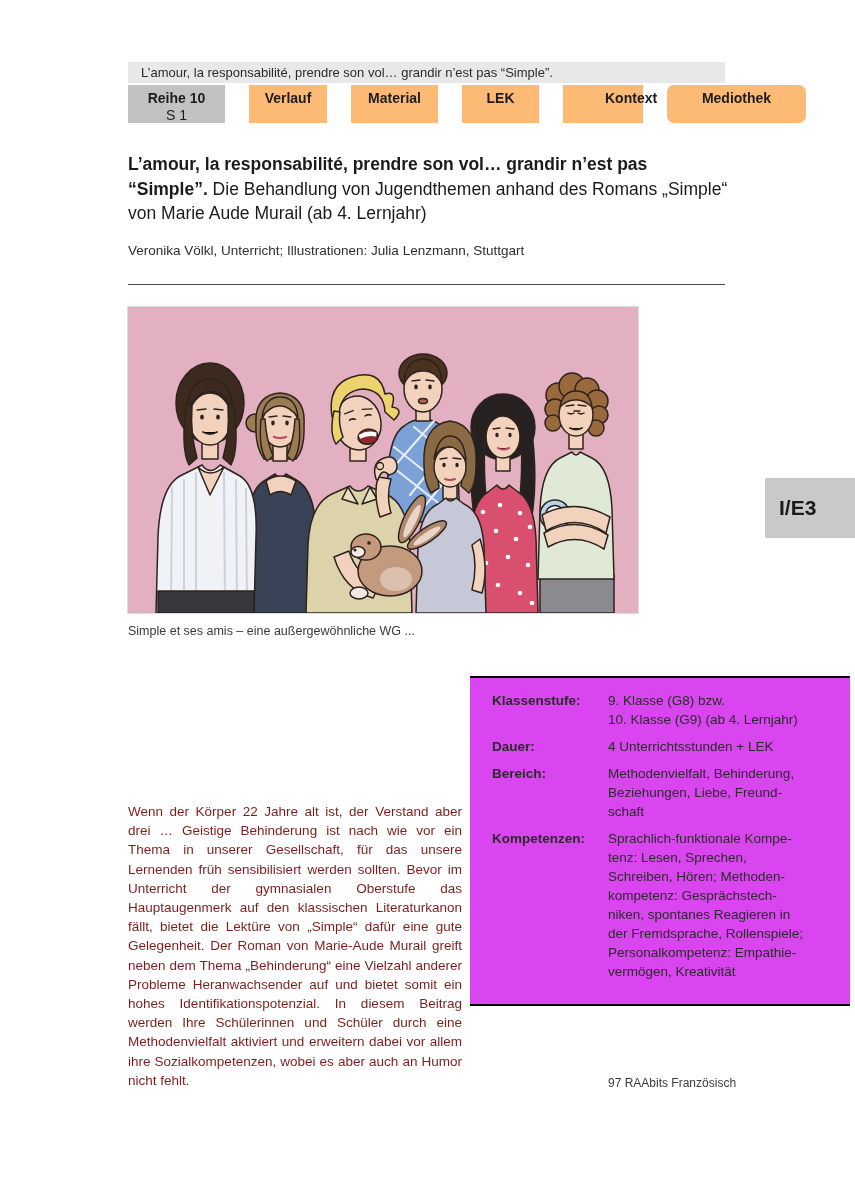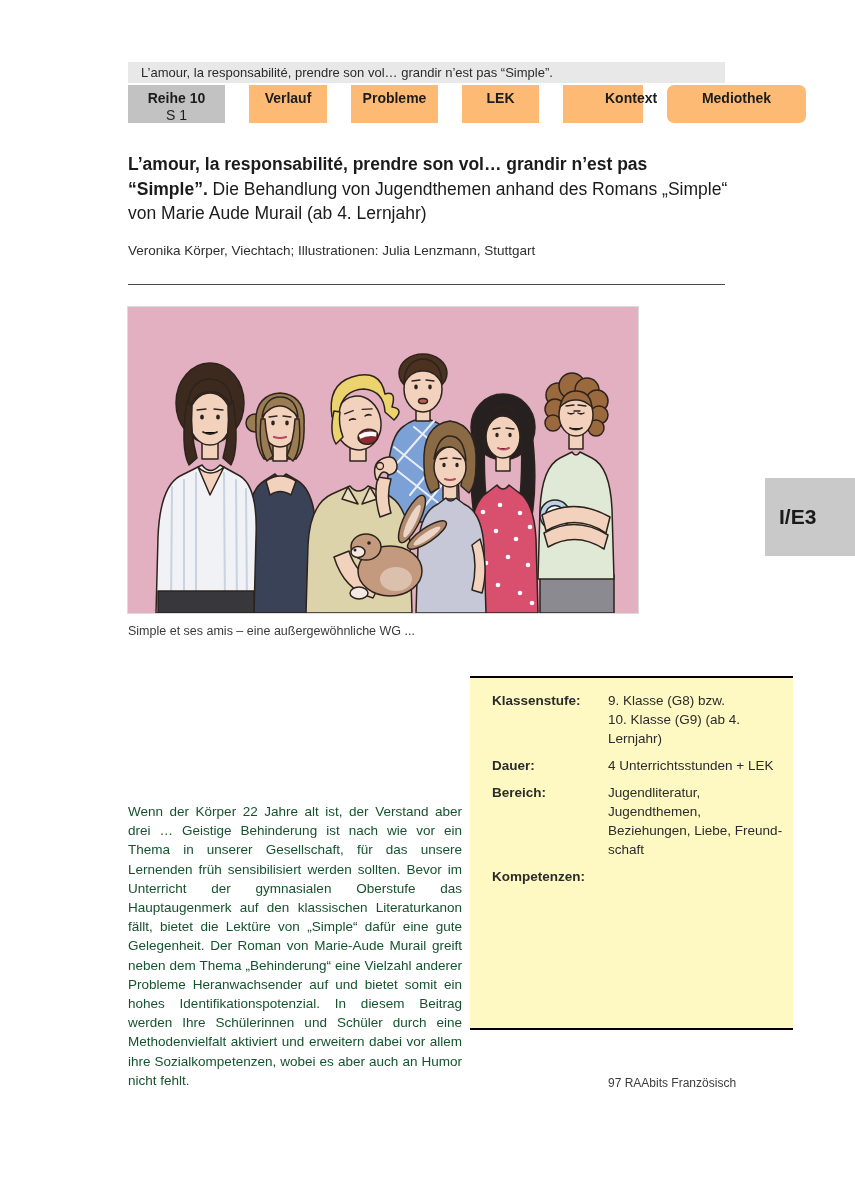--- a/index.html
+++ b/index.html
@@ -52,43 +52,43 @@
     position: absolute; left: 128px; top: 307px; width: 510px; height: 306px;
     outline: 1px solid #dcdcdc;
   }
   .figure svg { display: block; width: 510px; height: 306px; }
   .caption {
     position: absolute; left: 128px; top: 624px;
     font-size: 12.5px; color: #3a3a3a;
   }
   
   .side-tab {
-    position: absolute; left: 765px; top: 478px; width: 90px; height: 78px;
+    position: absolute; left: 765px; top: 478px; width: 90px; height: 60px;
     background: #c9c9c9;
     display: flex; align-items: center;
     padding-left: 14px;
     font-size: 21px; font-weight: bold; color: #1a1a1a;
   }
   
   .infobox {
-    position: absolute; left: 470px; top: 676px; width: 323px;
-    background: #fef9c3;
+    position: absolute; left: 470px; top: 676px; width: 380px;
+    background: #d946ef;
     border-top: 2px solid #000; border-bottom: 2px solid #000;
     padding: 13px 8px 14px 0;
     font-size: 13.5px; line-height: 19px; color: #2b2b2b;
   }
   .info-row { display: flex; margin-bottom: 8px; }
-  .info-row:last-child { margin-bottom: 9px; flex-direction: column; }
+  .info-row:last-child { margin-bottom: 9px; }
   .info-label { width: 138px; flex: 0 0 138px; padding-left: 22px; font-weight: bold; }
   .info-value { white-space: pre-line; }
   
   .bodytext {
     position: absolute; left: 128px; top: 802px; width: 334px;
     font-size: 13.5px; line-height: 19.2px; text-align: justify;
-    color: #14532d;
+    color: #7f1d1d;
   }
   .footer {
     position: absolute; left: 608px; top: 1076px;
     font-size: 12px; color: #3c3c3c;
   }
 </style>
 </head>
 <body>
 
 <div class="page">
@@ -97,36 +97,36 @@
 
   <div class="tabs">
     <div class="tab active w0">
       <div>Reihe 10</div>
       <div class="sub">S 1</div>
     </div>
     <div class="tab w1">
         <div>Verlauf</div>
       </div>
     <div class="tab w2">
-        <div>Probleme</div>
+        <div>Material</div>
       </div>
     <div class="tab w3">
         <div>LEK</div>
       </div>
     <div class="tab w4">
         <div>Kontext</div>
       </div>
     <div class="tab w5">
         <div>Mediothek</div>
       </div>
   </div>
 
   <div class="title"><span class="bold">L’amour, la responsabilité, prendre son vol… grandir n’est pas “Simple”.</span><span> Die Behandlung von Jugendthemen anhand des Romans „Simple“ von Marie Aude Murail (ab 4. Lernjahr)</span></div>
 
-  <div class="author">Veronika Körper, Viechtach; Illustrationen: Julia Lenzmann, Stuttgart</div>
+  <div class="author">Veronika Völkl, Unterricht; Illustrationen: Julia Lenzmann, Stuttgart</div>
 
   <div class="rule"></div>
 
   <div class="figure">
     <svg viewBox="0 0 510 306" xmlns="http://www.w3.org/2000/svg">
       <rect width="510" height="306" fill="#e2b0c1"></rect>
       <g stroke="#2d231d" stroke-width="1.5" stroke-linejoin="round" stroke-linecap="round">
 
         <g>
           <path d="M258 215 L260 165 Q262 128 276 119 Q285 112 295 112 Q305 112 314 119 Q328 128 330 165 L332 215 Z" fill="#7ba1d6"></path>
@@ -289,26 +289,34 @@
       <div class="info-label">Klassenstufe:</div>
       <div class="info-value">9. Klasse (G8) bzw.
 10. Klasse (G9) (ab 4. Lernjahr)</div>
     </div>
     <div class="info-row">
       <div class="info-label">Dauer:</div>
       <div class="info-value">4 Unterrichtsstunden + LEK</div>
     </div>
     <div class="info-row">
       <div class="info-label">Bereich:</div>
-      <div class="info-value">Jugendliteratur, Jugendthemen,
+      <div class="info-value">Methodenvielfalt, Behinderung,
 Beziehungen, Liebe, Freund-
 schaft</div>
     </div>
     <div class="info-row">
       <div class="info-label">Kompetenzen:</div>
+      <div class="info-value">Sprachlich-funktionale Kompe-
+tenz: Lesen, Sprechen,
+Schreiben, Hören; Methoden-
+kompetenz: Gesprächstech-
+niken, spontanes Reagieren in
+der Fremdsprache, Rollenspiele;
+Personalkompetenz: Empathie-
+vermögen, Kreativität</div>
     </div>
   </div>
 
   <div class="bodytext">Wenn der Körper 22 Jahre alt ist, der Verstand aber drei … Geistige Behinderung ist nach wie vor ein Thema in unserer Gesellschaft, für das unsere Lernenden früh sensibilisiert werden sollten. Bevor im Unterricht der gymnasialen Oberstufe das Hauptaugenmerk auf den klassischen Literaturkanon fällt, bietet die Lektüre von „Simple“ dafür eine gute Gelegenheit. Der Roman von Marie-Aude Murail greift neben dem Thema „Behinderung“ eine Vielzahl anderer Probleme Heranwachsender auf und bietet somit ein hohes Identifikationspotenzial. In diesem Beitrag werden Ihre Schülerinnen und Schüler durch eine Methodenvielfalt aktiviert und erweitern dabei vor allem ihre Sozialkompetenzen, wobei es aber auch an Humor nicht fehlt.</div>
 
   <div class="footer">97 RAAbits Französisch</div>
 
 </div>
 
 </body></html>

